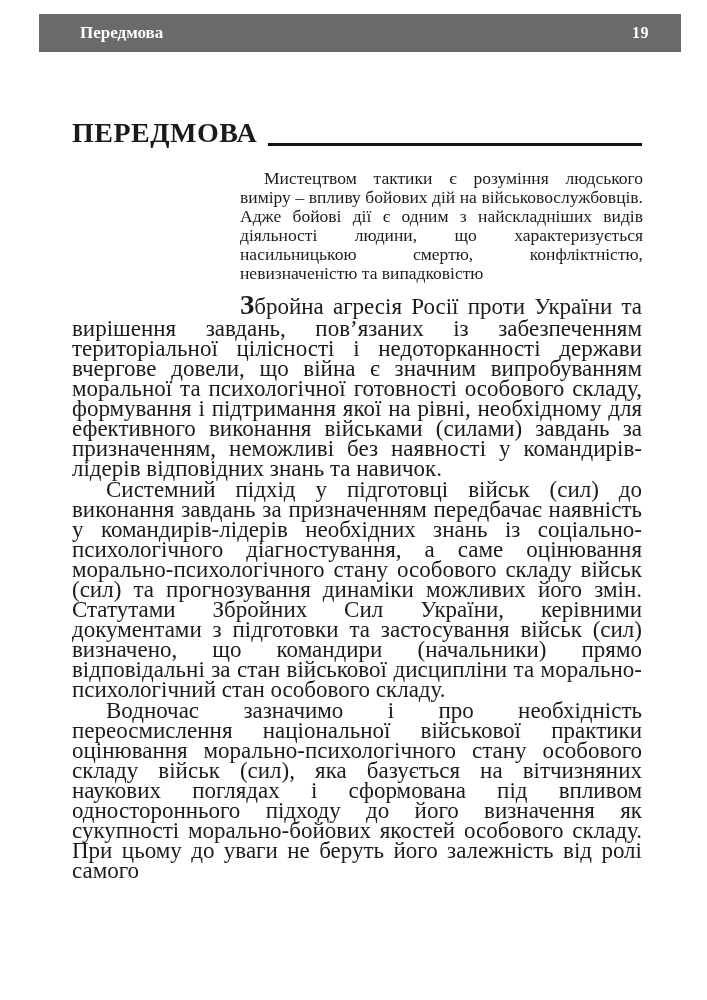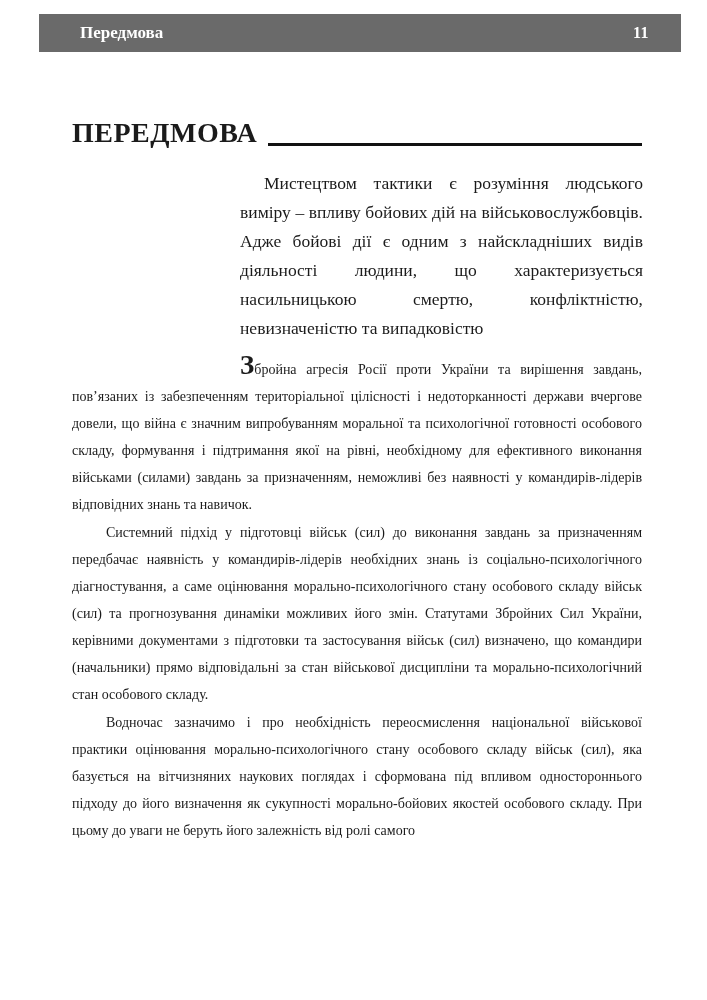--- a/index.html
+++ b/index.html
@@ -63,37 +63,37 @@
     flex: 1;
     border-bottom: 3px solid var(--rule);
     margin-left: 10px;
     margin-bottom: 4px;
     height: 0;
   }
   .epigraph {
     margin-left: 170px;
     margin-top: 19px;
     font-size: 17.5px;
-    line-height: 29px;
+    line-height: 19px;
     text-align: justify;
     text-indent: 24px;
   }
   .attribution {
     margin-left: 170px;
     margin-top: 12px;
     font-size: 17.5px;
     line-height: 21.4px;
     font-style: italic;
     text-align: justify;
     text-indent: 33px;
   }
   .body-text {
     margin-top: 9px;
-    font-size: 14px;
-    line-height: 27px;
+    font-size: 23px;
+    line-height: 20px;
     text-align: justify;
   }
   .body-text p {
     text-indent: 34px;
   }
   .body-text p.opening {
     text-indent: 168px;
   }
   .body-text p.opening::first-letter {
     font-size: 27px;
@@ -101,21 +101,21 @@
     line-height: 1;
   }
 </style>
 </head>
 <body>
 
 <div class="page">
 
   <div class="running-header">
     <span class="running-title">Передмова</span>
-    <span class="page-number">11</span>
+    <span class="page-number">19</span>
   </div>
 
   <div class="content">
 
     <div class="title-row">
       <span class="section-title">ПЕРЕДМОВА</span>
       <span class="title-underline"></span>
     </div>
 
     <div class="epigraph">Мистецтвом тактики є розуміння людського виміру – впливу бойових дій на військовослужбовців. Адже бойові дії є одним з найскладніших видів діяльності людини, що характеризується насильницькою смертю, конфліктністю, невизначеністю та випадковістю</div>

